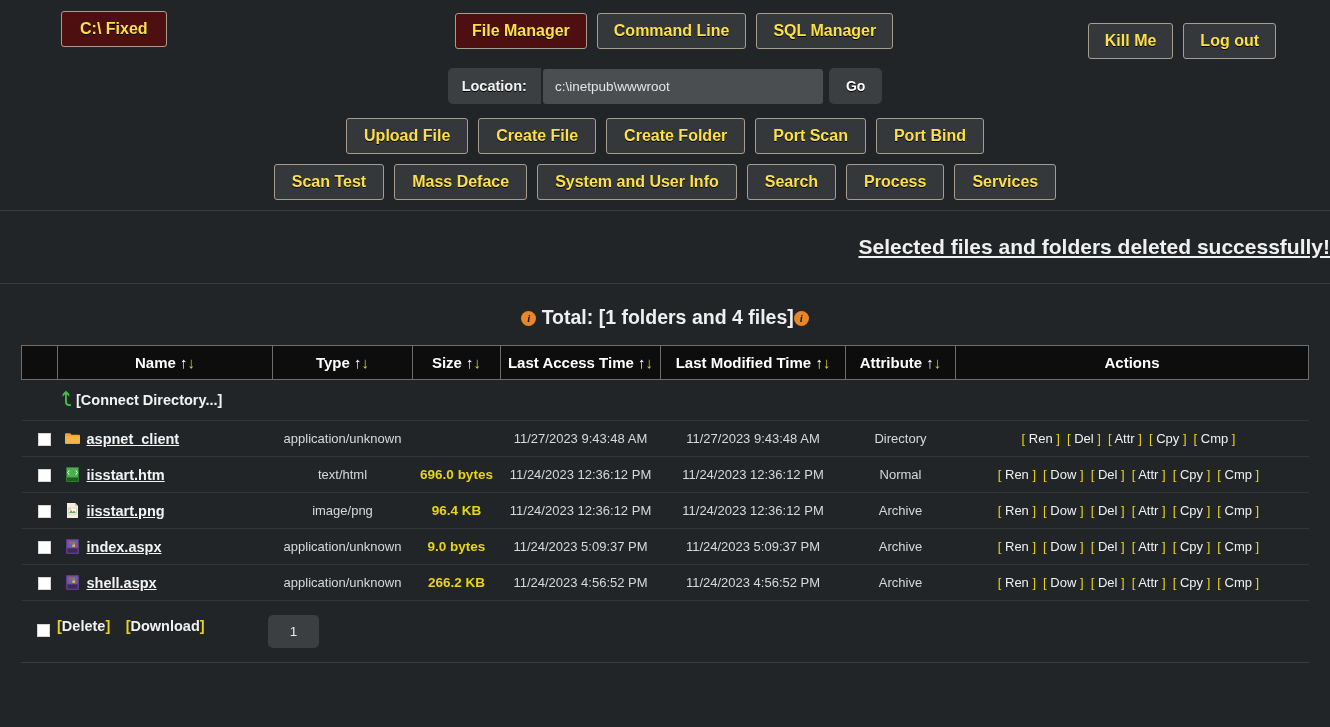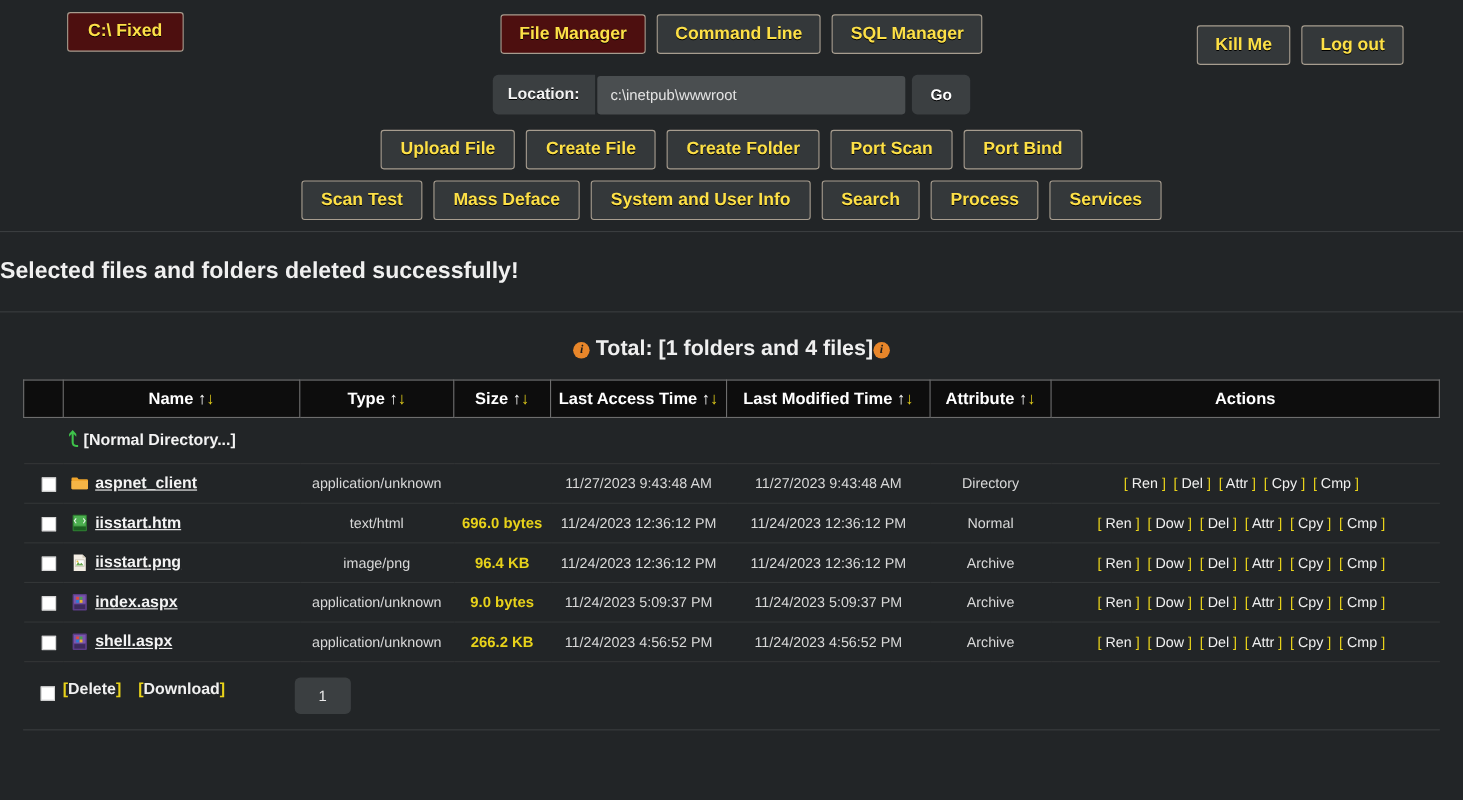--- a/index.html
+++ b/index.html
@@ -81,25 +81,26 @@
   .actions { margin-top: 14px; }
   .actions .arow {
     display: flex; justify-content: center; gap: 10px; margin-bottom: 10px;
   }
   .actions .btn { padding: 9px 17px; }
 
   
   .hr { height: 1px; background: #3a3d3f; width: 100%; }
 
   .statusmsg {
-    text-align: left;
+    text-align: right;
     font-size: 21px;
     font-weight: bold;
     color: #f0f0f0;
     padding: 24px 0 24px 0;
+    text-decoration: underline;
   }
   .totalline {
     text-align: center;
     font-size: 19.5px;
     font-weight: bold;
     color: #efefef;
     padding: 22px 0 16px 0;
   }
   .iicon {
     display: inline-block;
@@ -284,21 +285,21 @@
             <span>Attribute</span>
             <span class="srt-up">↑</span><span class="srt-dn">↓</span>
           </th>
           <th class="col-act">Actions</th>
         </tr>
       </thead>
       <tbody>
         <tr class="parentrow">
           <td class="col-chk"></td>
           <td class="col-name" colspan="7">
-            <span class="backarrow">⤴</span><span class="parentlink">[Normal Directory...]</span>
+            <span class="backarrow">⤴</span><span class="parentlink">[Connect Directory...]</span>
           </td>
         </tr>
       <tr>
             <td class="col-chk"><span class="cb"></span></td>
             <td class="col-name"><span class="icon"><svg width="17" height="17" viewBox="0 0 17 17">
                   <path d="M1 4.2a1 1 0 011-1h4.2l1.3 1.5H15a1 1 0 011 1v7.1a1 1 0 01-1 1H2a1 1 0 01-1-1z" fill="#f0a52c"></path>
                   <path d="M1 6.3h15v6.5a1 1 0 01-1 1H2a1 1 0 01-1-1z" fill="#f5b546"></path>
                 </svg></span><a class="fname">aspnet_client</a></td>
             <td class="col-type"><span>application/unknown</span></td>
             <td class="col-size"><span class="size"></span></td>

